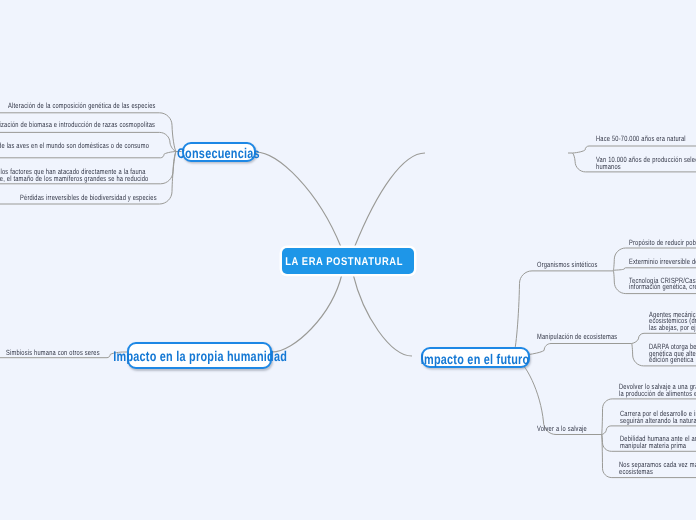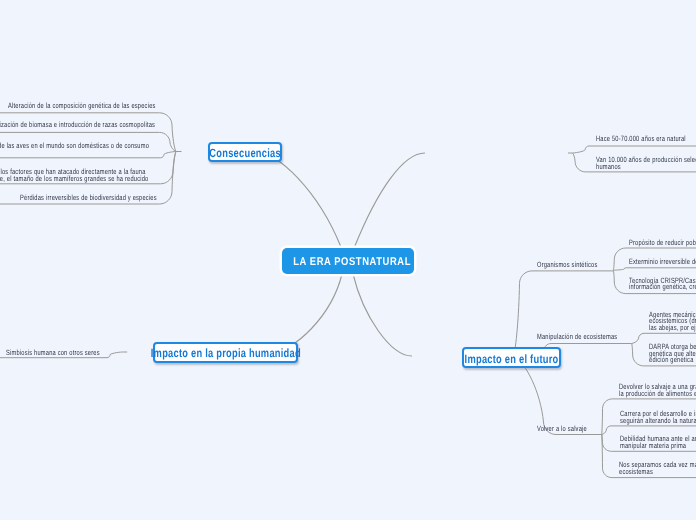--- a/index.html
+++ b/index.html
@@ -2,26 +2,26 @@
 <html><head>
 <meta charset="utf-8">
 <style>
   html,body{margin:0;padding:0;}
   body{width:696px;height:520px;background:#f0f4fd;font-family:"Liberation Sans",sans-serif;
        overflow:hidden;position:relative;-webkit-font-smoothing:antialiased;text-rendering:geometricPrecision;}
   #canvas{position:absolute;left:0;top:0;width:696px;height:520px;overflow:hidden;}
   svg#links{position:absolute;left:0;top:0;width:696px;height:520px;pointer-events:none;}
   .node{position:absolute;box-sizing:border-box;white-space:nowrap;}
   .root{background:#1e96e8;color:#fff;font-weight:bold;font-size:11.2px;border-radius:5px;
-        display:flex;align-items:center;justify-content:flex-start;padding-top:2px;
+        display:flex;align-items:center;justify-content:flex-end;padding-top:2px;
         box-shadow:0 0 0 2.5px #fff, 0 1px 3px rgba(0,0,0,.2);}
   .root span{display:inline-block;transform:scaleX(.84);letter-spacing:.7px;}
-  .l1{background:#fff;border:2px solid #1e88e5;color:#1478d4;font-weight:bold;font-size:12px;letter-spacing:.32px;
-      border-radius:4px;display:flex;align-items:center;justify-content:center;padding-top:2.5px;
-      box-shadow:1px 1.5px 2px rgba(60,70,90,.30);margin-left:26px;}
+  .l1{background:#fff;border:2px solid #1e88e5;color:#1478d4;font-weight:bold;font-size:14px;letter-spacing:.32px;
+      border-radius:9px;display:flex;align-items:center;justify-content:center;padding-top:2.5px;
+      box-shadow:1px 1.5px 2px rgba(60,70,90,.30);}
   .l1 span{display:inline-block;transform:scaleX(.775);}
   .l3{position:absolute;font-size:7.6px;color:#2e3242;line-height:7.6px;width:0;height:0;letter-spacing:.28px;}
   .l3 i{font-style:normal;position:absolute;left:0;display:block;transform:scaleX(.75);transform-origin:left top;white-space:nowrap;}
 </style>
 </head>
 <body>
 
 <div id="canvas">
   <svg id="links" viewBox="0 0 696 520">
       <path d="M256,152 C277.6,152 317.8,190 341,247" fill="none" stroke="#9a9a96" stroke-width="1.1"></path>
@@ -75,27 +75,27 @@
     <div class="l3" style="left: 19.6px; top: 194.2px;">
       <i style="top: 0px;">Pérdidas irreversibles de biodiversidad y especies</i>
     </div>
     <div class="l3" style="left: 596px; top: 135.3px;">
       <i style="top: 0px;">Hace 50-70.000 años era natural</i>
     </div>
     <div class="l3" style="left: 596px; top: 156px;">
       <i style="top: 0px;">Van 10.000 años de producción selectiva por</i>
       <i style="top: 6.75px;">humanos</i>
     </div>
-    <div class="node l1" style="left: 127.2px; top: 341.5px; width: 145px; height: 21px;">
+    <div class="node l1" style="left: 127.2px; top: 341.5px; width: 145px; height: 27px;">
       <span>Impacto en la propia humanidad</span>
     </div>
     <div class="l3" style="left: 5.7px; top: 349.1px;">
       <i style="top: 0px;">Simbiosis humana con otros seres</i>
     </div>
-    <div class="node l1" style="left: 436px; top: 347.2px; width: 99px; height: 20.4px;">
+    <div class="node l1" style="left: 421px; top: 347.2px; width: 109px; height: 20.4px;">
       <span>Impacto en el futuro</span>
     </div>
     <div class="l3" style="left: 537.2px; top: 261px;">
       <i style="top: 0px;">Organismos sintéticos</i>
     </div>
     <div class="l3" style="left: 629.2px; top: 238.6px;">
       <i style="top: 0px;">Propósito de reducir poblaciones</i>
     </div>
     <div class="l3" style="left: 629.2px; top: 257.6px;">
       <i style="top: 0px;">Exterminio irreversible de especies</i>

